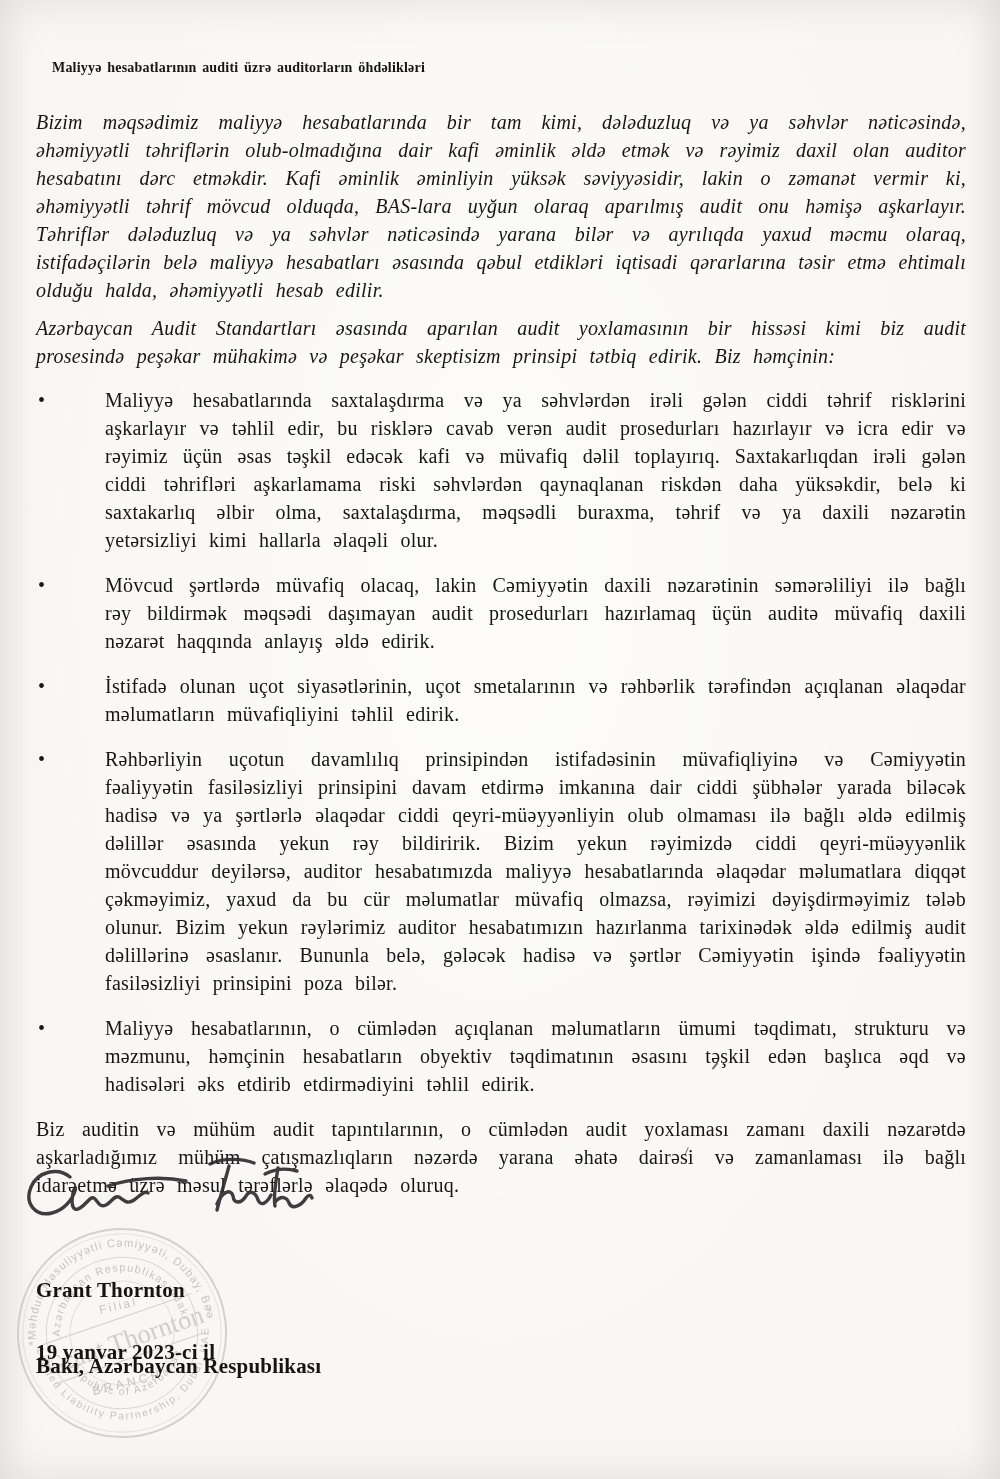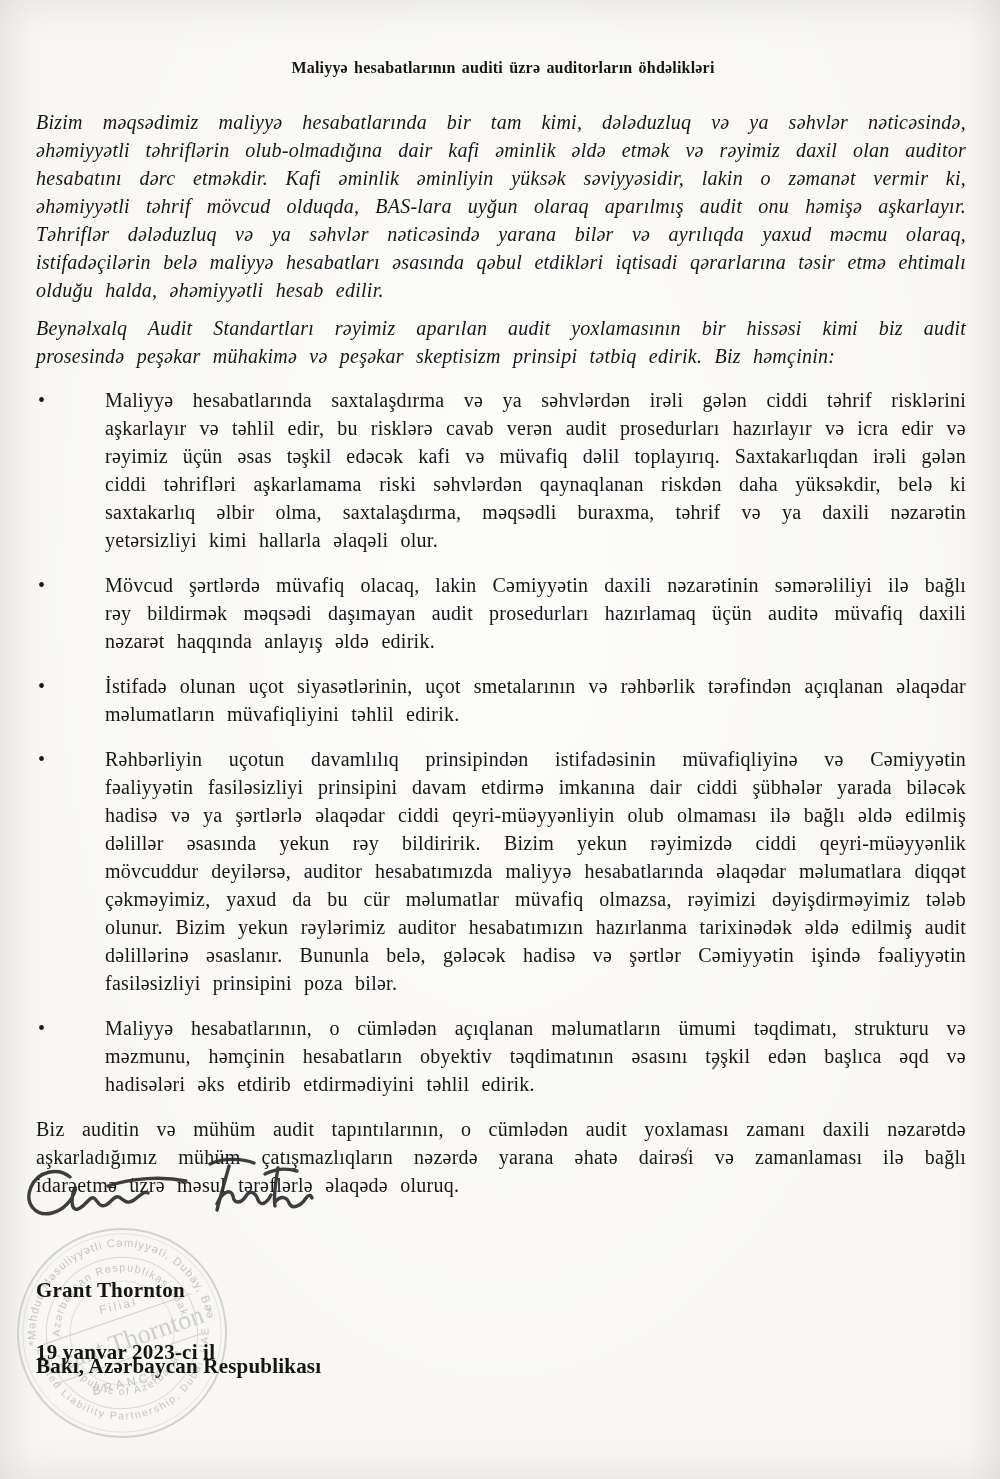--- a/index.html
+++ b/index.html
@@ -15,23 +15,23 @@
     color:#161616;
     overflow:hidden;
   }
   .content{
     position:absolute;left:36px;top:55px;width:930px;
     font-size:20px;line-height:28px;
     letter-spacing:.25px;word-spacing:7px;
     text-align:justify;
   }
   .doc-title{
-    font-size:16px;line-height:26px;font-weight:bold;
+    font-size:14px;line-height:26px;font-weight:bold;
     letter-spacing:.2px;word-spacing:2px;
-    margin:0 0 27px 4px;text-align:center;
+    margin:0 0 27px 16px;text-align:left;
   }
   .para{margin:0 0 10px 0;font-style:italic;}
   .bullet-list{margin-top:16px;}
   .bullet-item{display:flex;margin-bottom:17px;}
   .bullet-marker{flex:none;width:27px;padding-left:2px;text-align:left;word-spacing:0;}
   .bullet-text{flex:1;text-align:justify;margin-left:40px;}
   .closing-para{margin:0;}
   .closing{
     position:absolute;left:0;top:1147px;width:1000px;height:332px;
   }
@@ -51,21 +51,21 @@
 </style>
 </head>
 <body>
 
 <div class="page">
 
   <div class="content">
     <h1 class="doc-title">Maliyyə hesabatlarının auditi üzrə auditorların öhdəlikləri</h1>
 
     <p class="para">Bizim məqsədimiz maliyyə hesabatlarında bir tam kimi, dələduzluq və ya səhvlər nəticəsində, əhəmiyyətli təhriflərin olub-olmadığına dair kafi əminlik əldə etmək və rəyimiz daxil olan auditor hesabatını dərc etməkdir. Kafi əminlik əminliyin yüksək səviyyəsidir, lakin o zəmanət vermir ki, əhəmiyyətli təhrif mövcud olduqda, BAS-lara uyğun olaraq aparılmış audit onu həmişə aşkarlayır. Təhriflər dələduzluq və ya səhvlər nəticəsində yarana bilər və ayrılıqda yaxud məcmu olaraq, istifadəçilərin belə maliyyə hesabatları əsasında qəbul etdikləri iqtisadi qərarlarına təsir etmə ehtimalı olduğu halda, əhəmiyyətli hesab edilir.</p>
-    <p class="para">Beynəlxalq Audit Standartları rəyimiz aparılan audit yoxlamasının bir hissəsi kimi biz audit prosesində peşəkar mühakimə və peşəkar skeptisizm prinsipi tətbiq edirik. Biz həmçinin:</p>
+    <p class="para">Azərbaycan Audit Standartları əsasında aparılan audit yoxlamasının bir hissəsi kimi biz audit prosesində peşəkar mühakimə və peşəkar skeptisizm prinsipi tətbiq edirik. Biz həmçinin:</p>
 
     <div class="bullet-list">
       <div class="bullet-item">
         <span class="bullet-marker">•</span>
         <span class="bullet-text">Maliyyə hesabatlarında saxtalaşdırma və ya səhvlərdən irəli gələn ciddi təhrif risklərini aşkarlayır və təhlil edir, bu risklərə cavab verən audit prosedurları hazırlayır və icra edir və rəyimiz üçün əsas təşkil edəcək kafi və müvafiq dəlil toplayırıq. Saxtakarlıqdan irəli gələn ciddi təhrifləri aşkarlamama riski səhvlərdən qaynaqlanan riskdən daha yüksəkdir, belə ki saxtakarlıq əlbir olma, saxtalaşdırma, məqsədli buraxma, təhrif və ya daxili nəzarətin yetərsizliyi kimi hallarla əlaqəli olur.</span>
       </div>
       <div class="bullet-item">
         <span class="bullet-marker">•</span>
         <span class="bullet-text">Mövcud şərtlərdə müvafiq olacaq, lakin Cəmiyyətin daxili nəzarətinin səmərəliliyi ilə bağlı rəy bildirmək məqsədi daşımayan audit prosedurları hazırlamaq üçün auditə müvafiq daxili nəzarət haqqında anlayış əldə edirik.</span>
       </div>

